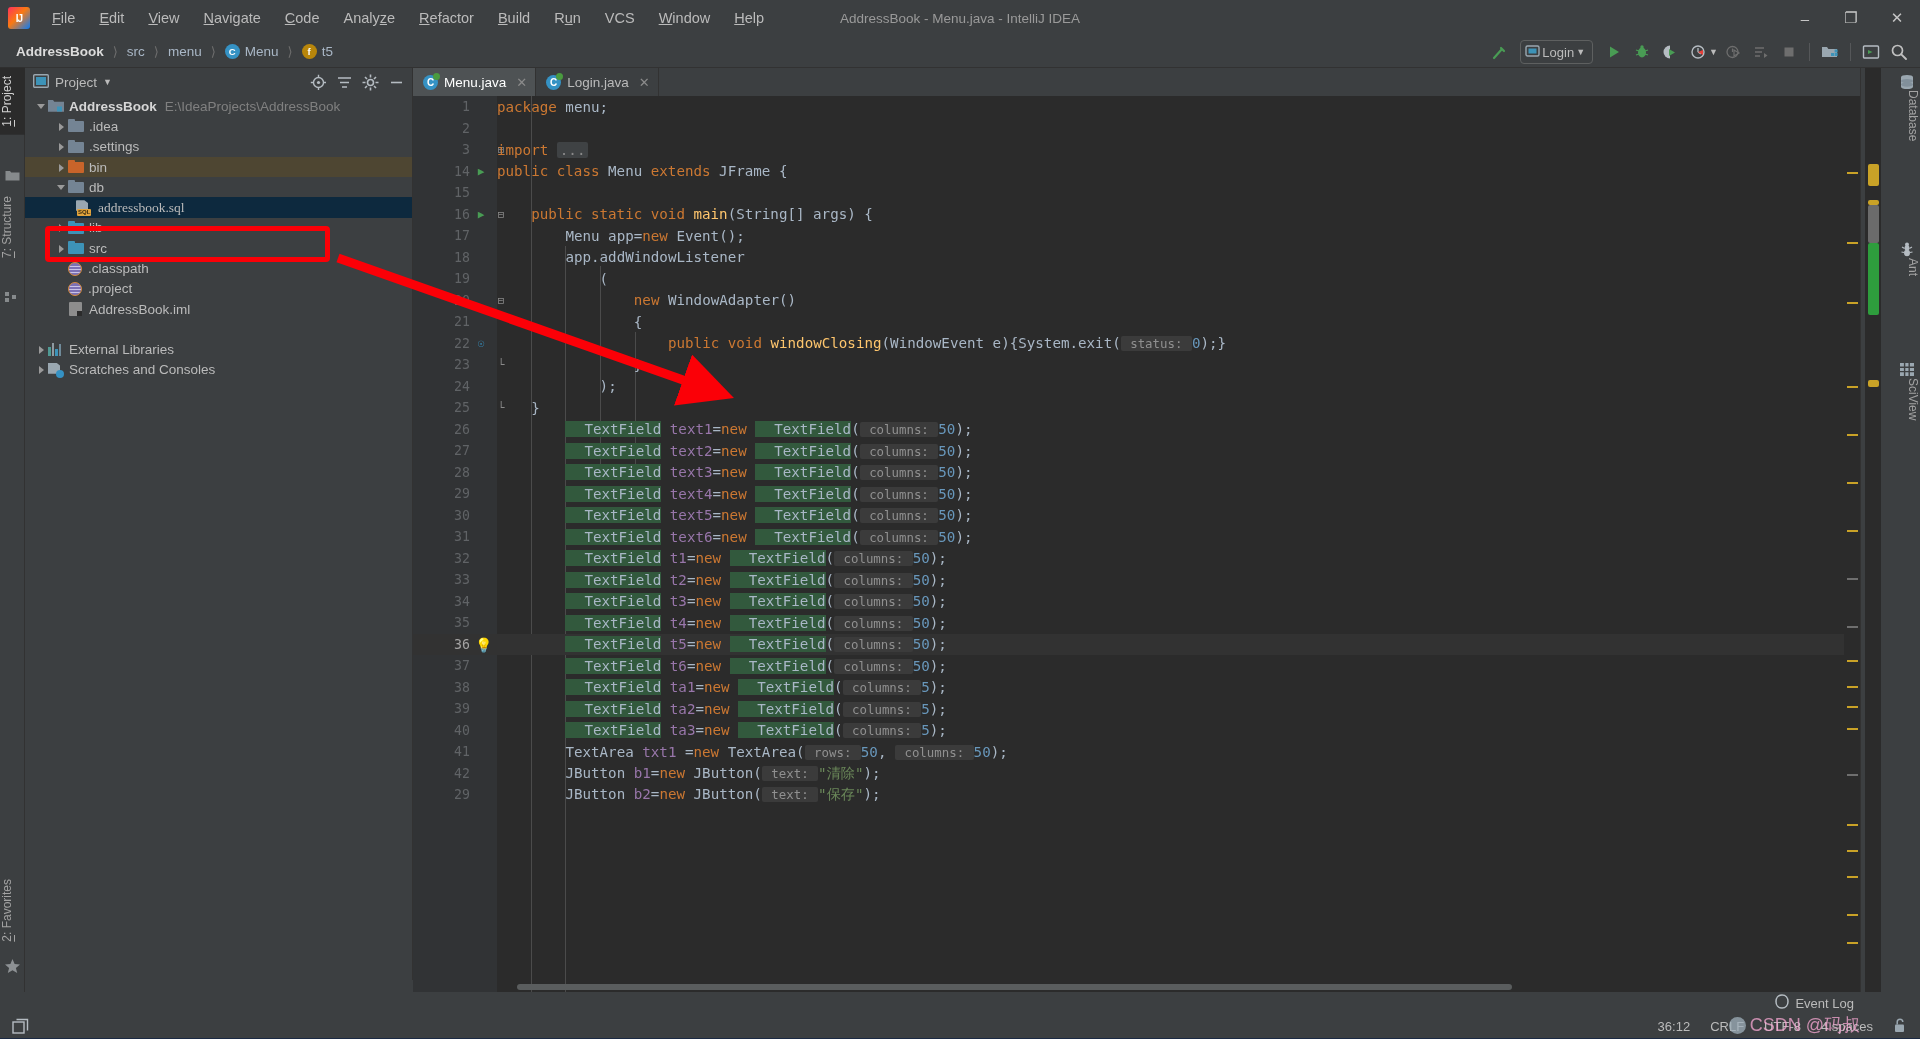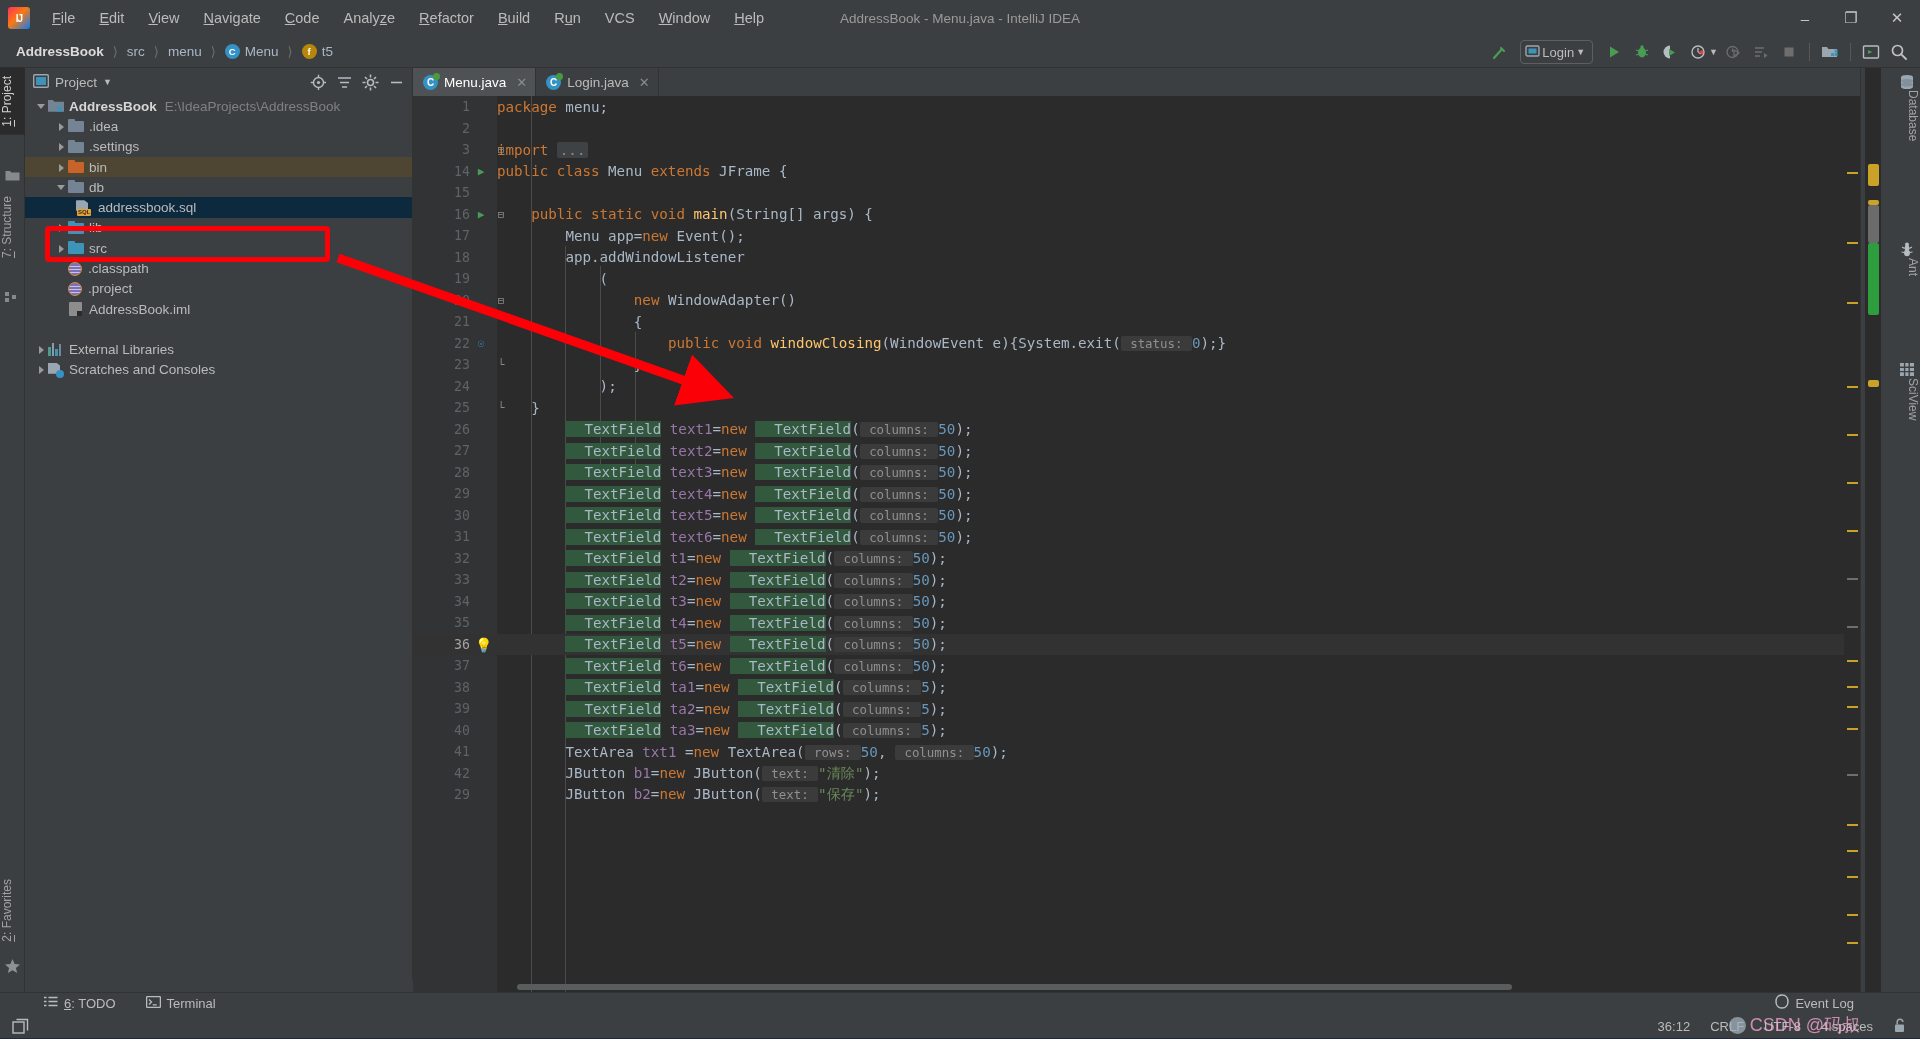--- a/index.html
+++ b/index.html
@@ -551,21 +551,21 @@
         <span class="ficon folder orange"></span>
         <span>bin</span>
       </div>
 
       <div class="row" style="padding-left:30px;">
         <span class="arrow open"></span>
         <span class="ficon folder gray"></span>
         <span>db</span>
       </div>
 
-      <div class="row sel-sql" style="padding-left:50px;">
+      <div class="row sel-sql" style="padding-left:50px;font-family:Liberation Serif, serif;">
         <span class="sqlicon" style="margin-right:6px;flex:0 0 auto;"></span>
         <span>addressbook.sql</span>
       </div>
 
       <div class="row" style="padding-left:30px;">
         <span class="arrow closed"></span>
         <span class="ficon folder blue"></span>
         <span>lib</span>
       </div>
 
@@ -741,39 +741,20 @@
   <svg class="anno-arrow" style="left:330px; top:250px; width:430px; height:160px;" viewBox="0 0 430 160">
     <defs>
       <marker id="ah" markerWidth="6" markerHeight="6" refX="2" refY="3" orient="auto">
         <path d="M0 0 L6 3 L0 6 Z" fill="#fb0007"></path>
       </marker>
     </defs>
     <path d="M8 8 L370 136" stroke="#fb0007" stroke-width="9" fill="none" marker-end="url(#ah)"></path>
   </svg>
 
 
-  <div class="toolbar-bottom">
-    <div class="bb-item">
-      <span>
-        <svg width="14" height="12" viewBox="0 0 14 12">
-            <path d="M0 1.5 h2.5 M0 5.5 h2.5 M0 9.5 h2.5 M4.5 1.5 h9 M4.5 5.5 h9 M4.5 9.5 h9" stroke="#b5bcc2" stroke-width="1.4"></path>
-          </svg>
-      </span>
-      <span><u>6</u>: TODO</span>
-    </div>
-    <div class="bb-item">
-      <span>
-        <svg width="15" height="12" viewBox="0 0 15 12">
-            <rect x="0.6" y="0.6" width="13.8" height="10.8" rx="1" fill="none" stroke="#b5bcc2" stroke-width="1.3"></rect>
-            <path d="M3 3.5 L5.5 6 L3 8.5 M6.7 8.8 h4" stroke="#b5bcc2" stroke-width="1.3" fill="none"></path>
-          </svg>
-      </span>
-      <span>Terminal</span>
-    </div>
-  </div>
 
   <div class="eventlog">
     <span>
       <svg width="14" height="15" viewBox="0 0 14 15">
           <path d="M7 1 C3 1 1 4 1 7.5 C1 11 3 14 7 14" fill="none" stroke="#b5bcc2" stroke-width="1.5"></path>
           <path d="M7 1 C11 1 13 4 13 7.5 C13 11 11 14 7 14" fill="none" stroke="#b5bcc2" stroke-width="1.5"></path>
         </svg>
     </span>
     <span>Event Log</span>
   </div>

